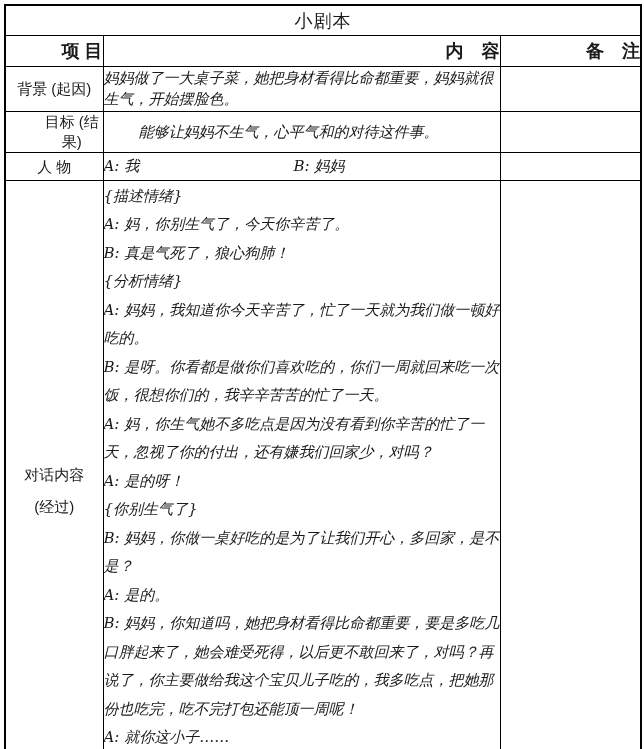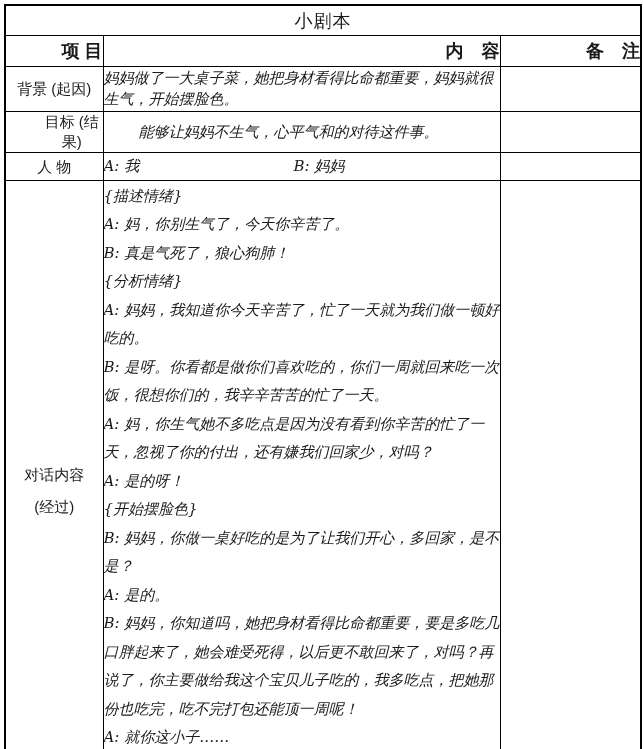--- a/index.html
+++ b/index.html
@@ -132,21 +132,21 @@
         </td>
         <td class="content dialog-content">
           <p>{描述情绪}</p>
           <p>A: 妈，你别生气了，今天你辛苦了。</p>
           <p>B: 真是气死了，狼心狗肺！</p>
           <p>{分析情绪}</p>
           <p>A: 妈妈，我知道你今天辛苦了，忙了一天就为我们做一顿好吃的。</p>
           <p>B: 是呀。你看都是做你们喜欢吃的，你们一周就回来吃一次饭，很想你们的，我辛辛苦苦的忙了一天。</p>
           <p>A: 妈，你生气她不多吃点是因为没有看到你辛苦的忙了一天，忽视了你的付出，还有嫌我们回家少，对吗？</p>
           <p>A: 是的呀！</p>
-          <p>{开始摆脸色}</p>
+          <p>{你别生气了}</p>
           <p>B: 妈妈，你做一桌好吃的是为了让我们开心，多回家，是不是？</p>
           <p>A: 是的。</p>
           <p>B: 妈妈，你知道吗，她把身材看得比命都重要，要是多吃几口胖起来了，她会难受死得，以后更不敢回来了，对吗？再说了，你主要做给我这个宝贝儿子吃的，我多吃点，把她那份也吃完，吃不完打包还能顶一周呢！</p>
           <p>A: 就你这小子……</p>
         </td>
         <td class="remark"></td>
       </tr>
     </tbody>
   </table>
 </div>

